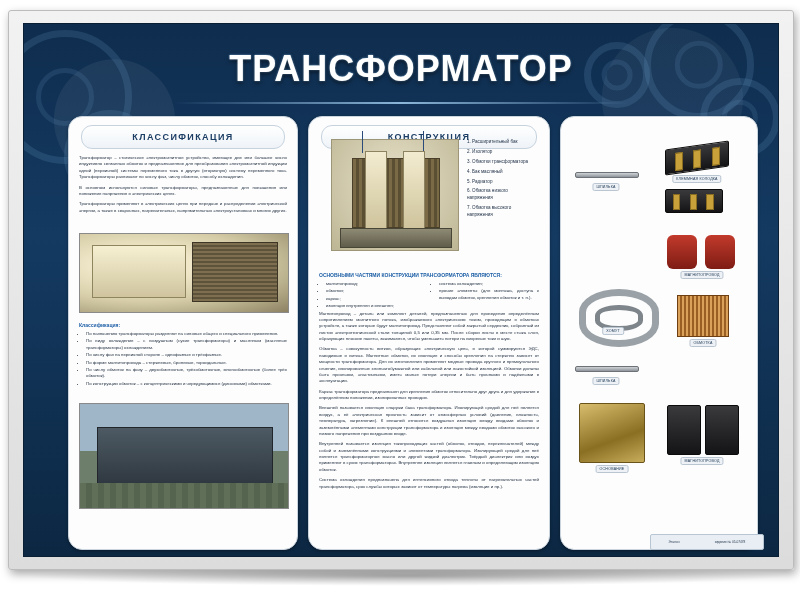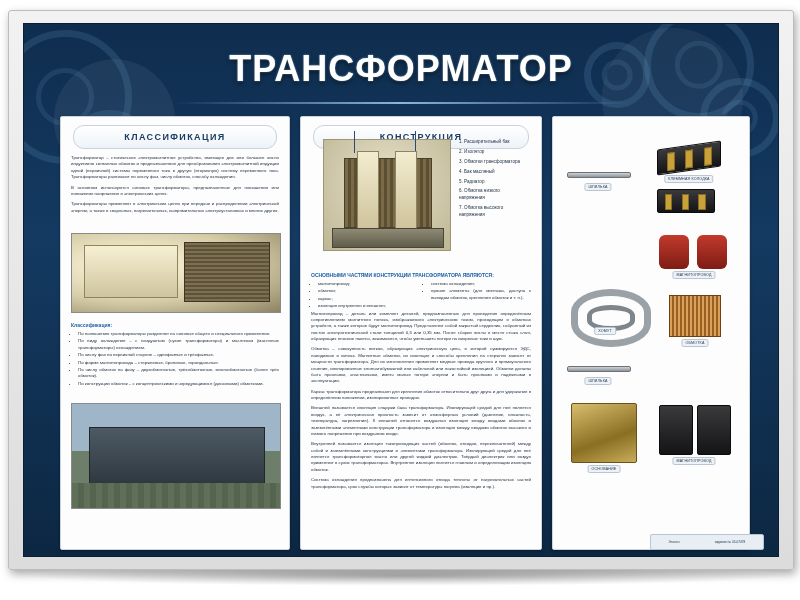--- a/index.html
+++ b/index.html
@@ -34,22 +34,22 @@
   .g5{left:560px;top:18px;width:52px;height:52px;}
 
   
   .title-wrap{position:absolute;left:0;top:24px;width:754px;text-align:center;}
   .title{display:inline-block;font-size:36px;font-weight:bold;letter-spacing:1px;
     color:#ffffff;text-shadow:0 2px 4px rgba(0,0,0,.6), 0 0 2px #8fc3ee;}
   .title-rule{position:absolute;left:150px;top:78px;width:454px;height:2px;
     background:linear-gradient(90deg,rgba(255,255,255,0),rgba(160,205,240,.85),rgba(255,255,255,0));}
 
   
-  .col{position:absolute;background:#fdfdfd;border:1px solid #c9d4de;border-radius:2px;
-    box-shadow:0 1px 3px rgba(0,0,0,.35);}
+  .col{position:absolute;background:#fdfdfd;border:1px solid #c9d4de;border-radius:14px;
+    box-shadow:0 1px 3px rgba(0,0,0,.35);margin-left:8px;}
   #col1{left:36px;top:92px;width:228px;height:432px;}
   #col2{left:276px;top:92px;width:240px;height:432px;}
   #col3{left:528px;top:92px;width:196px;height:432px;}
 
   .cap{position:absolute;left:12px;top:8px;right:12px;height:22px;
     background:linear-gradient(180deg,#ffffff,#eef3f8);
     border:1px solid #c6d3df;border-radius:11px;
     display:flex;align-items:center;justify-content:center;}
   .cap span{font-size:9px;font-weight:bold;color:#1b3d63;letter-spacing:1.4px;}
 

